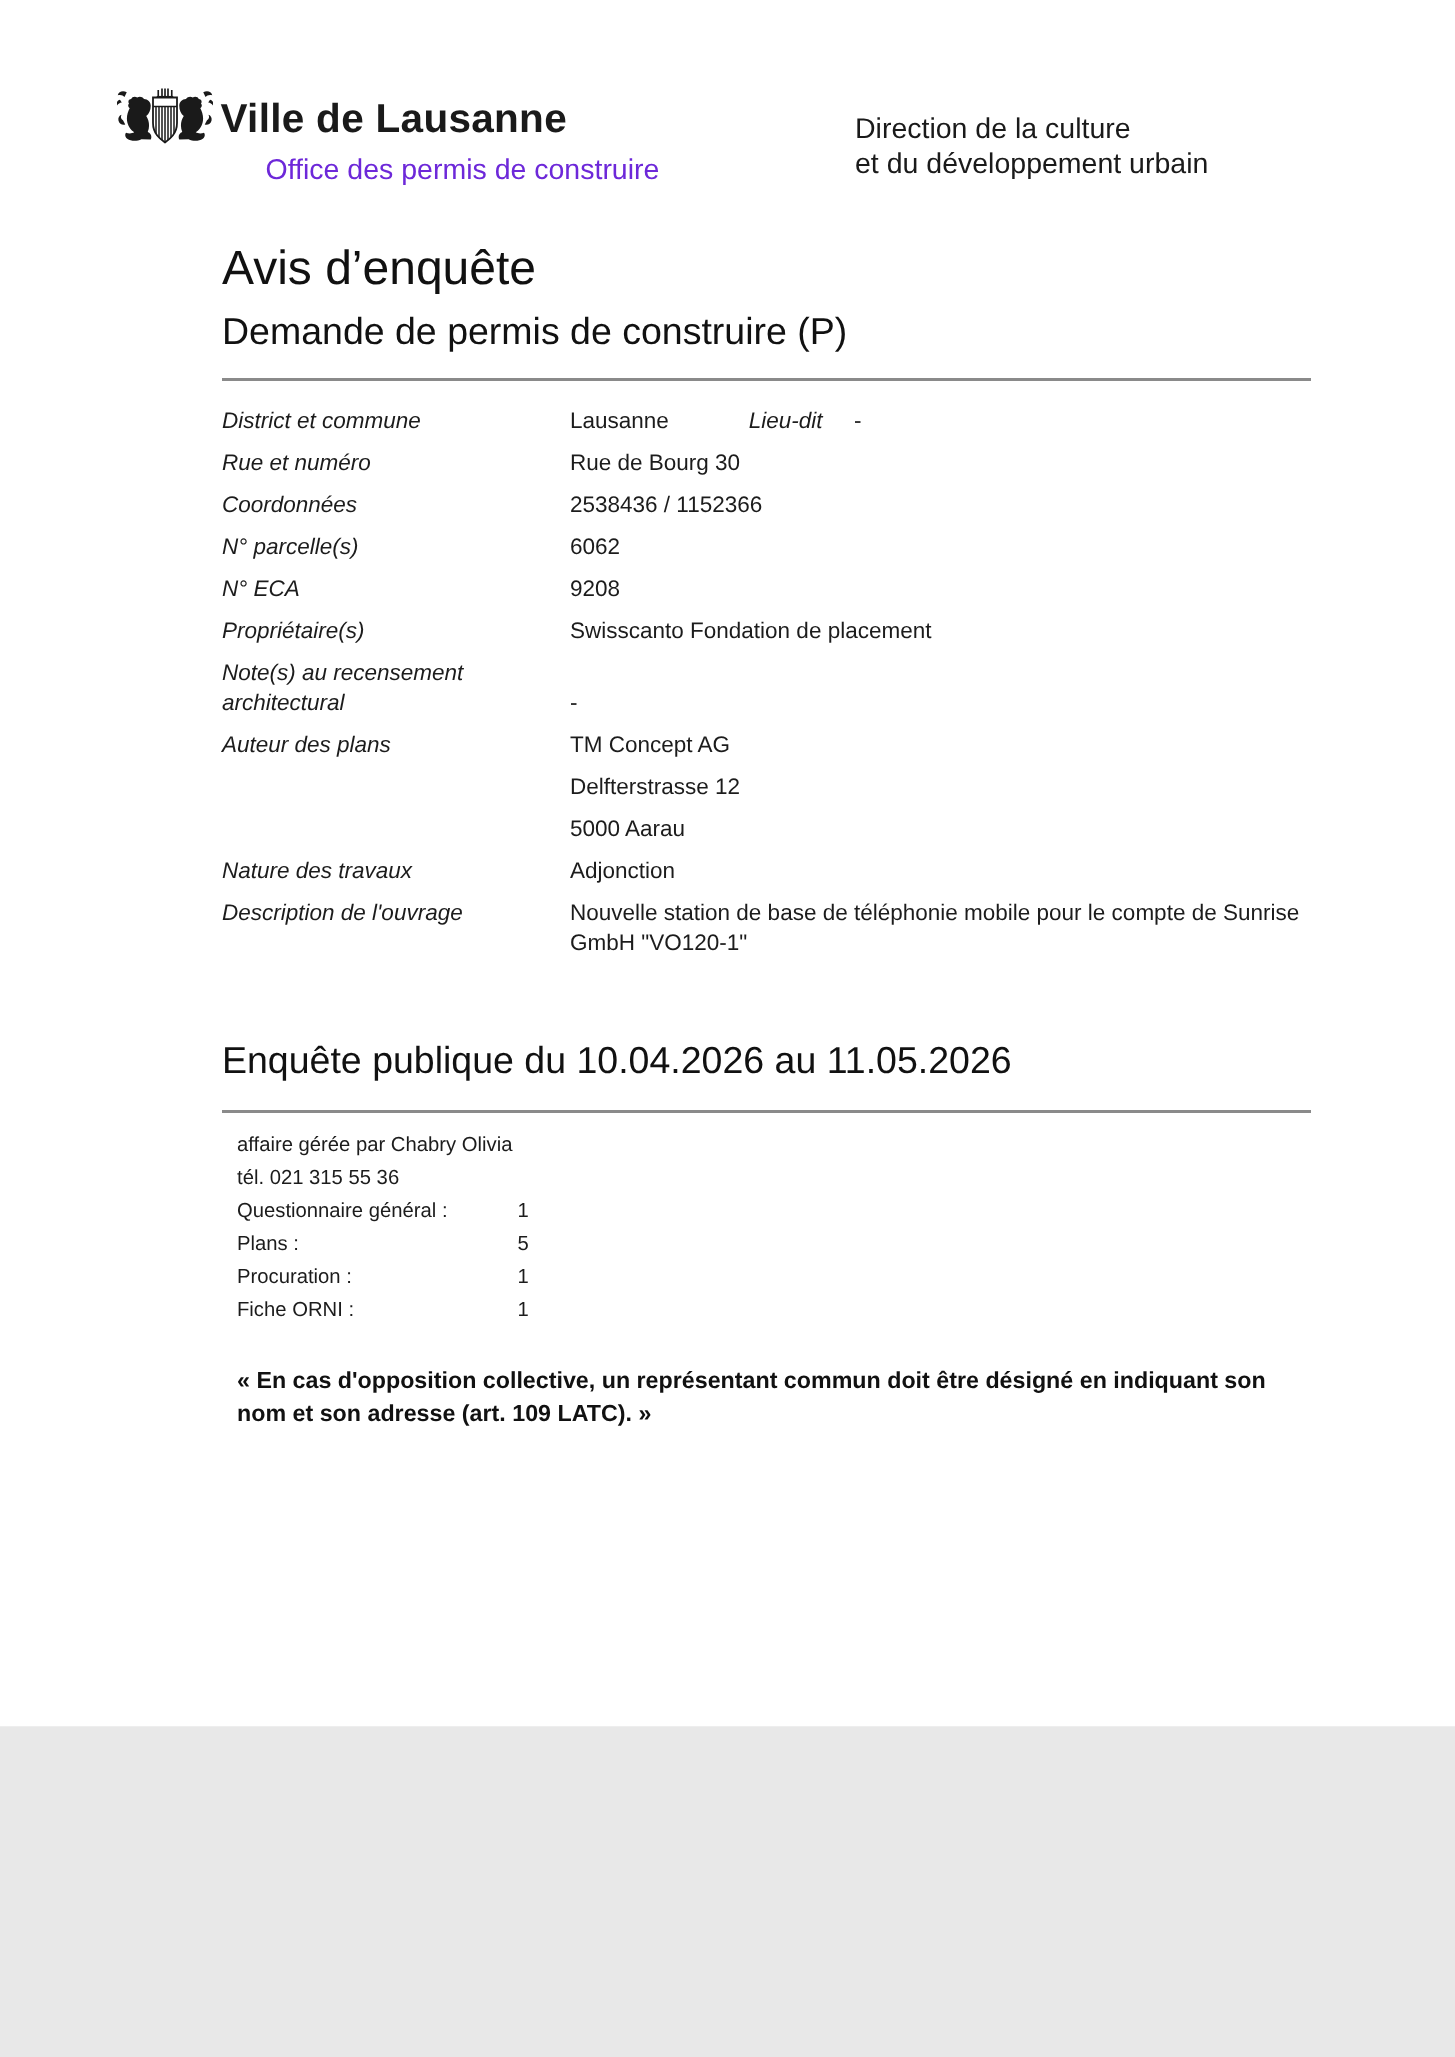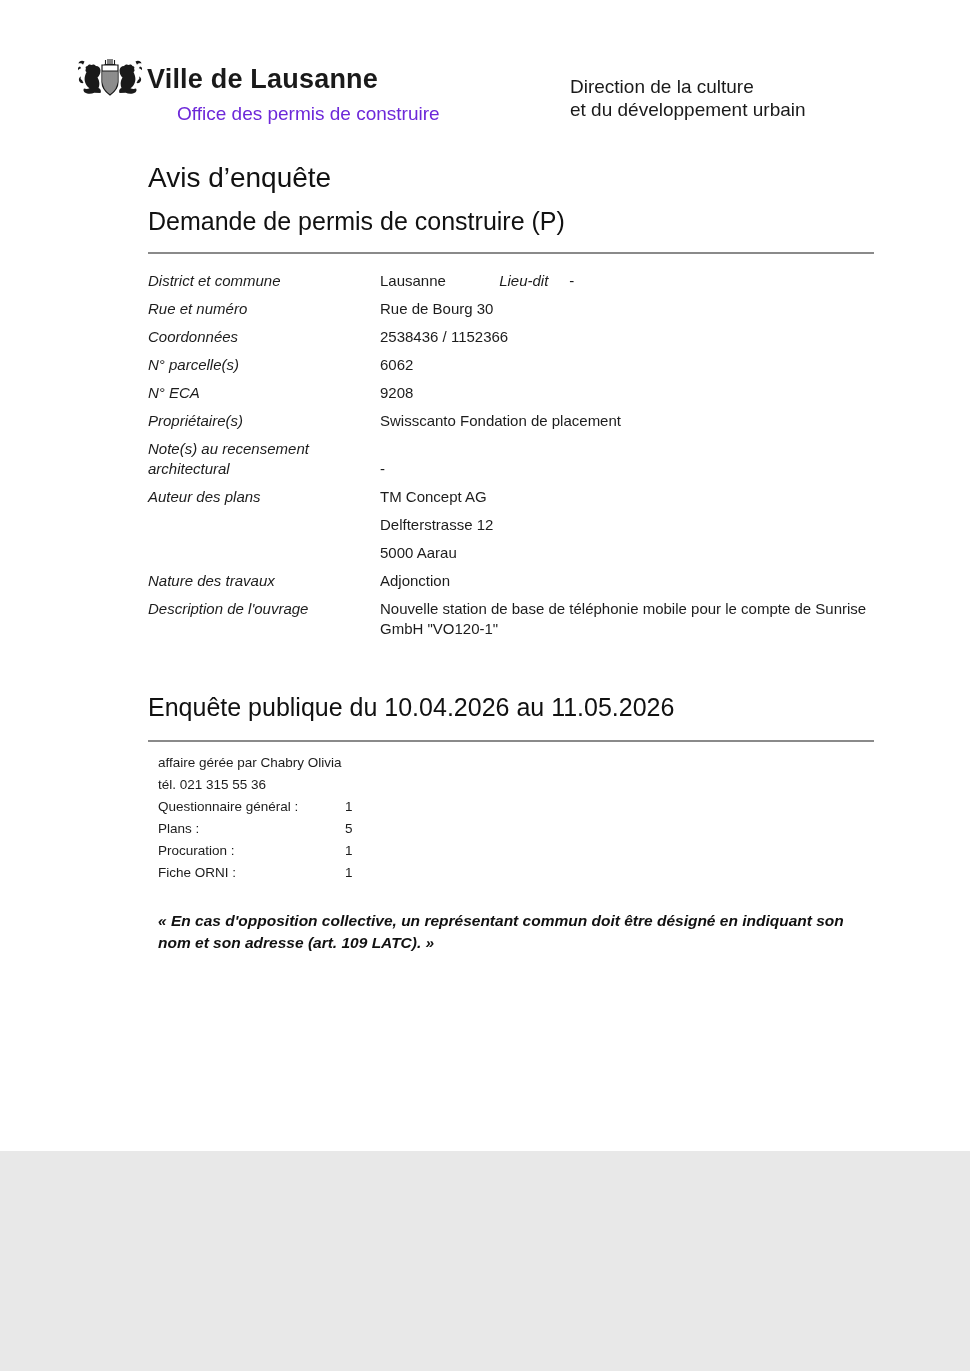--- a/index.html
+++ b/index.html
@@ -25,21 +25,21 @@
     font-size: 19px; color: #6d28d9; margin-left: 30px;
   }
   .direction {
     position: absolute; left: 570px; top: 75px;
     font-size: 19px; line-height: 23px; color: #1a1a1a;
   }
 
   
   .title {
     position: absolute; left: 148px; top: 160px;
-    font-size: 28px; line-height: 36px; color: #111;
+    font-size: 32px; line-height: 36px; color: #111;
   }
   .subtitle {
     position: absolute; left: 148px; top: 206px;
     font-size: 25px; line-height: 30px; color: #111;
   }
   .rule { position: absolute; left: 148px; width: 726px; height: 0; border-top: 2px solid #8a8a8a; }
   .rule-1 { top: 252px; }
   .rule-2 { top: 740px; }
 
   
@@ -59,21 +59,21 @@
   }
   .case-info { position: absolute; left: 158px; top: 752px; width: 600px; font-size: 13.5px; }
   .case-line { line-height: 22px; }
   .doc-row { display: flex; line-height: 22px; }
   .doc-row .doc-label { width: 187px; flex: 0 0 187px; }
   .doc-row .doc-count { width: 30px; }
 
   
   .notice {
     position: absolute; left: 158px; top: 910px; width: 706px;
-    font-size: 15.5px; font-weight: bold; line-height: 22px; color: #111; font-style: italic;
+    font-size: 15.5px; font-weight: bold; line-height: 22px; color: #111;
   }
 
   
   .page-number {
     position: absolute; left: 148px; top: 1314px; width: 726px;
     text-align: right; font-size: 13px; color: #333;
   }
 </style>
 </head>
 <body>

